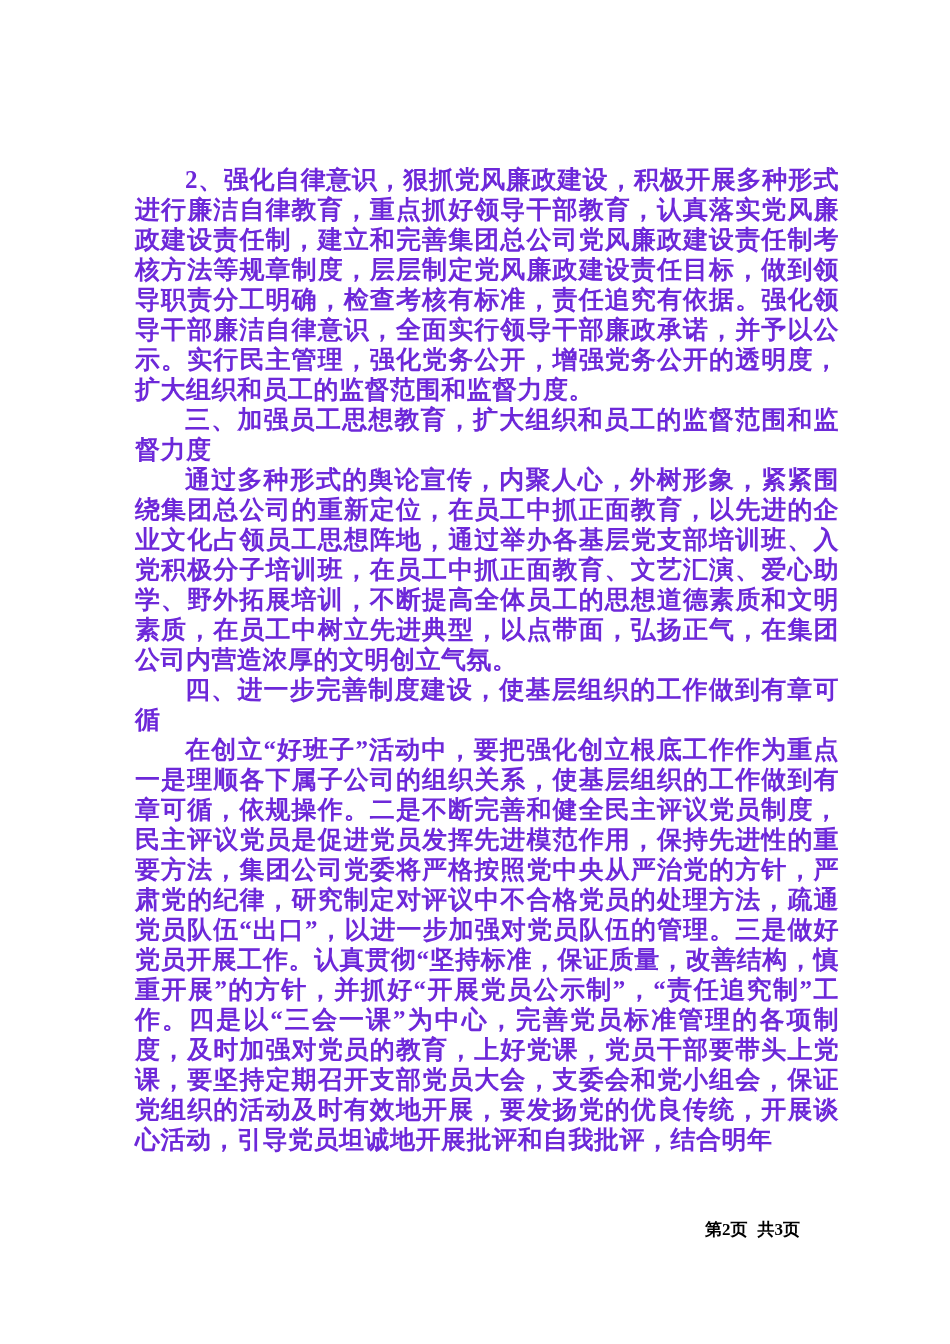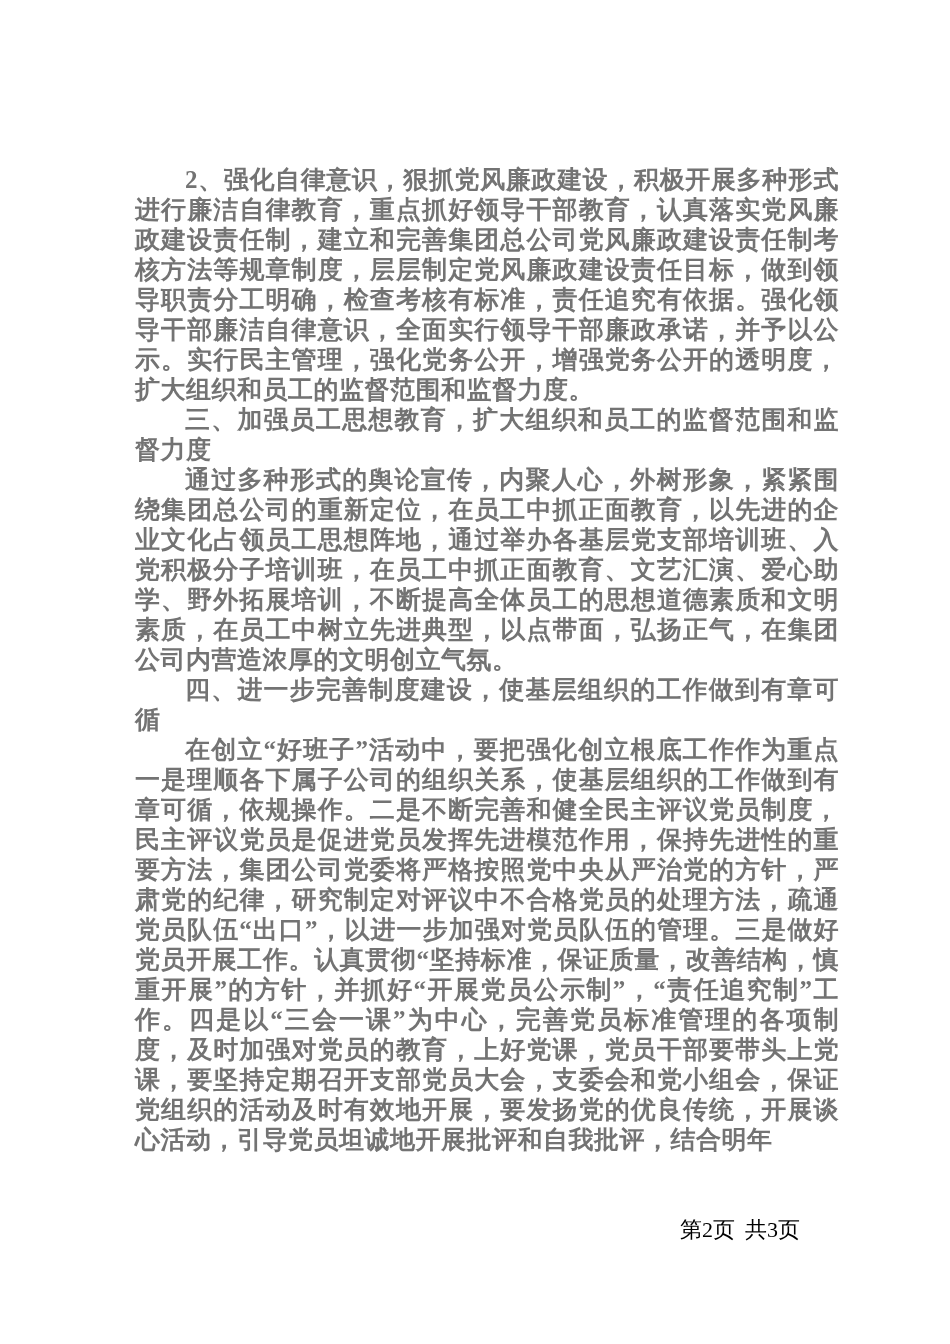--- a/index.html
+++ b/index.html
@@ -25,34 +25,34 @@
     top: 165px;
     width: 704px;
     color: #000000;
   }
   .para {
     margin: 0;
     padding: 0;
     font-size: 25px;
     line-height: 30px;
     font-weight: 700;
-    color: #737373;
+    color: #6d28d9;
     text-align: justify;
     text-justify: inter-ideograph;
     text-indent: 2em;
     letter-spacing: 0.5px;
     word-break: break-all;
   }
   .footer {
     position: absolute;
     top: 1220px;
     right: 150px;
-    font-size: 22px;
+    font-size: 17px;
     line-height: 20px;
-    font-weight: 400;
+    font-weight: 700;
     color: #000000;
     white-space: nowrap;
   }
   .footer .gap {
     display: inline-block;
     width: 10px;
   }
 </style>
 </head>
 <body>

